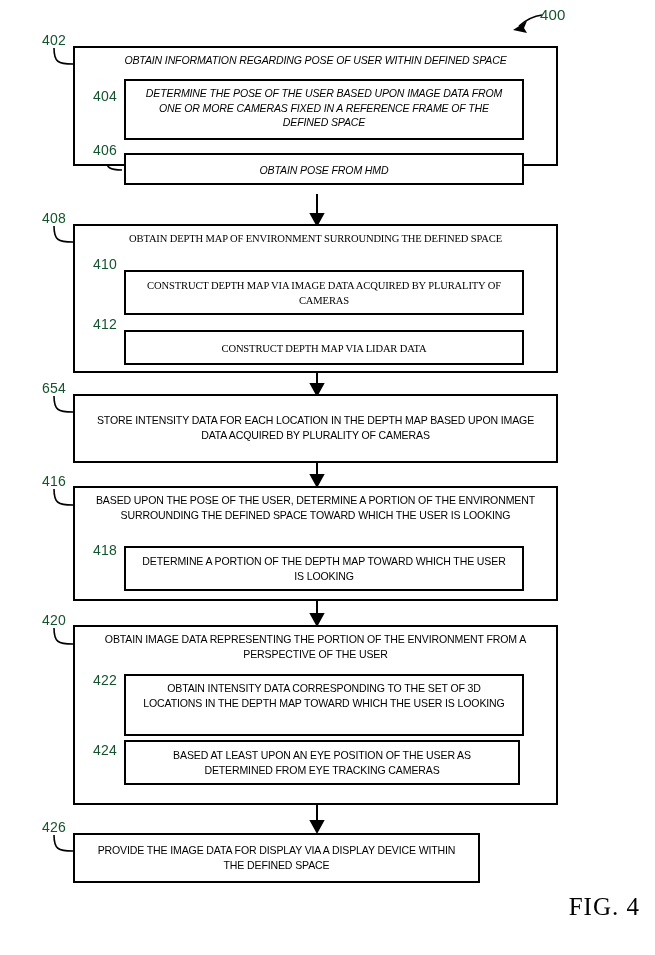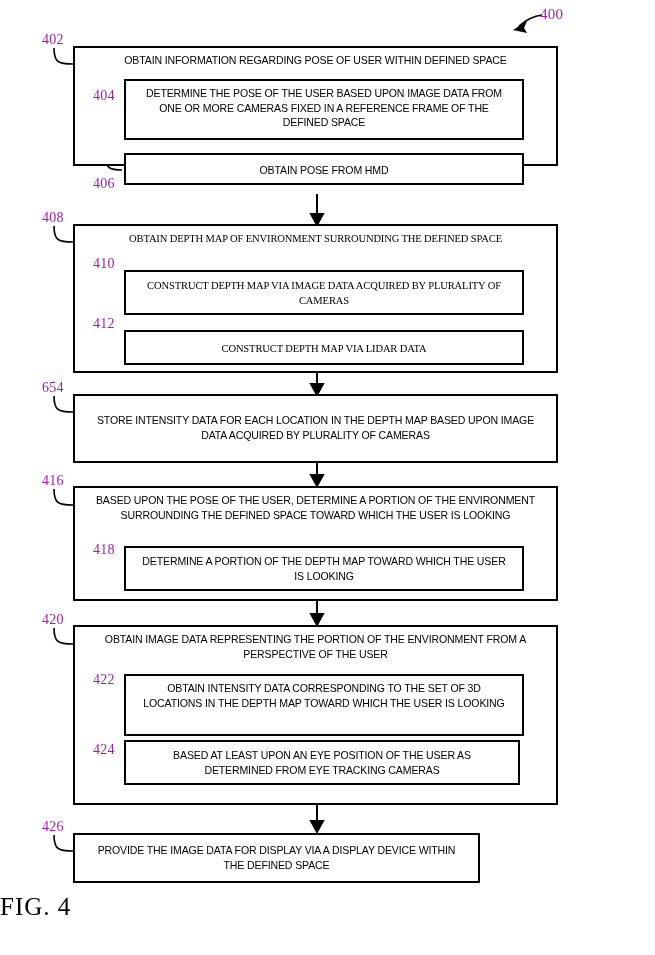--- a/index.html
+++ b/index.html
@@ -19,25 +19,25 @@
   #sheet {
     position: absolute;
     left: 0; top: 0;
     width: 655px;
     height: 955px;
   }
 
   
   .ref {
     position: absolute;
-    font-family: Liberation Serif, serif;
+    font-family: Liberation Sans, sans-serif;
     font-size: 14px;
     letter-spacing: .2px;
     white-space: nowrap;
-    color: #a21caf;
+    color: #14532d;
   }
   .ref-lg { font-size: 15px; }
 
   
   .box {
     position: absolute;
     box-sizing: border-box;
     border: 2px solid #000;
     background: #fff;
   }
@@ -68,23 +68,23 @@
     line-height: 14.5px;
     letter-spacing: -0.15px;
     transform: scaleX(0.96);
     transform-origin: center top;
   }
 
   
   #fig-caption {
     position: absolute;
     left: 0;
-    right: 4px;
+    right: 15px;
     top: 893px;
-    text-align: left;
+    text-align: right;
     font-family: "Liberation Serif", serif;
     font-size: 25px;
     letter-spacing: 1px;
   }
 
   svg.overlay {
     position: absolute;
     left: 0; top: 0;
     width: 655px;
     height: 955px;
@@ -135,34 +135,34 @@
       <line x1="317" y1="601" x2="317" y2="616"></line>
       <polygon points="311,614 323,614 317,625"></polygon>
 
       <line x1="317" y1="805" x2="317" y2="823"></line>
       <polygon points="311,821 323,821 317,832"></polygon>
     </g>
   </svg>
 
   <div class="ref ref-lg" style="left:540px; top:6px;">400</div>
 
-  <div class="box" style="left:73px; top:46px; width:485px; height:120px;">
+  <div class="box" style="left:73px; top:46px; width:485px; height:120px;font-style:italic;">
     <div class="box-title" style="top:5px;">OBTAIN INFORMATION REGARDING POSE OF USER WITHIN DEFINED SPACE</div>
 
     <div class="inner-box" style="left:49px; top:31px; width:400px; height:61px;">
       <div class="inner-text" style="top:5px;">DETERMINE THE POSE OF THE USER BASED UPON IMAGE DATA FROM ONE OR MORE CAMERAS FIXED IN A REFERENCE FRAME OF THE DEFINED SPACE</div>
     </div>
 
     <div class="inner-box" style="left:49px; top:105px; width:400px; height:32px;">
       <div class="inner-text" style="top:8px;">OBTAIN POSE FROM HMD</div>
     </div>
   </div>
   <div class="ref" style="left:42px; top:32px;">402</div>
   <div class="ref" style="left:93px; top:88px;">404</div>
-  <div class="ref" style="left:93px; top:142px;margin-top:34px;">406</div>
+  <div class="ref" style="left:93px; top:142px;">406</div>
 
   <div class="box" style="left:73px; top:224px; width:485px; height:149px;font-family:Liberation Serif, serif;">
     <div class="box-title" style="top:5px;">OBTAIN DEPTH MAP OF ENVIRONMENT SURROUNDING THE DEFINED SPACE</div>
 
     <div class="inner-box" style="left:49px; top:104px; width:400px; height:35px;">
       <div class="inner-text" style="top:9px;">CONSTRUCT DEPTH MAP VIA LIDAR DATA</div>
     </div>
 
     <div class="inner-box" style="left:49px; top:44px; width:400px; height:45px;">
       <div class="inner-text" style="top:6px;">CONSTRUCT DEPTH MAP VIA IMAGE DATA ACQUIRED BY PLURALITY OF CAMERAS</div>

